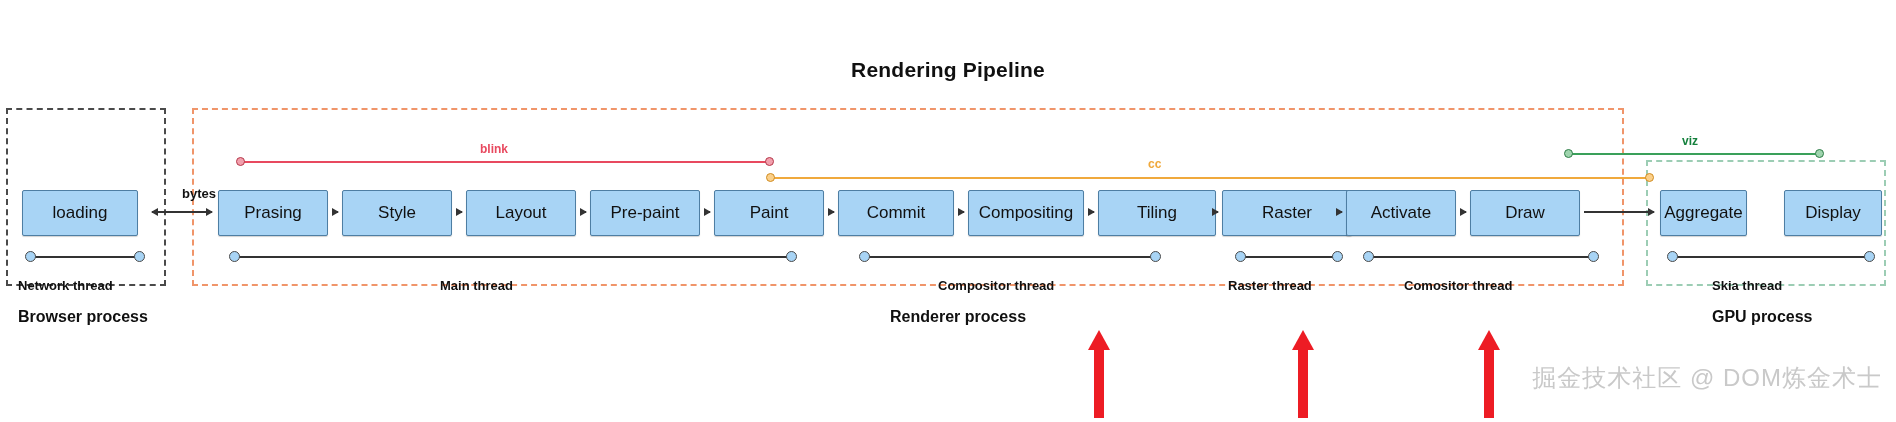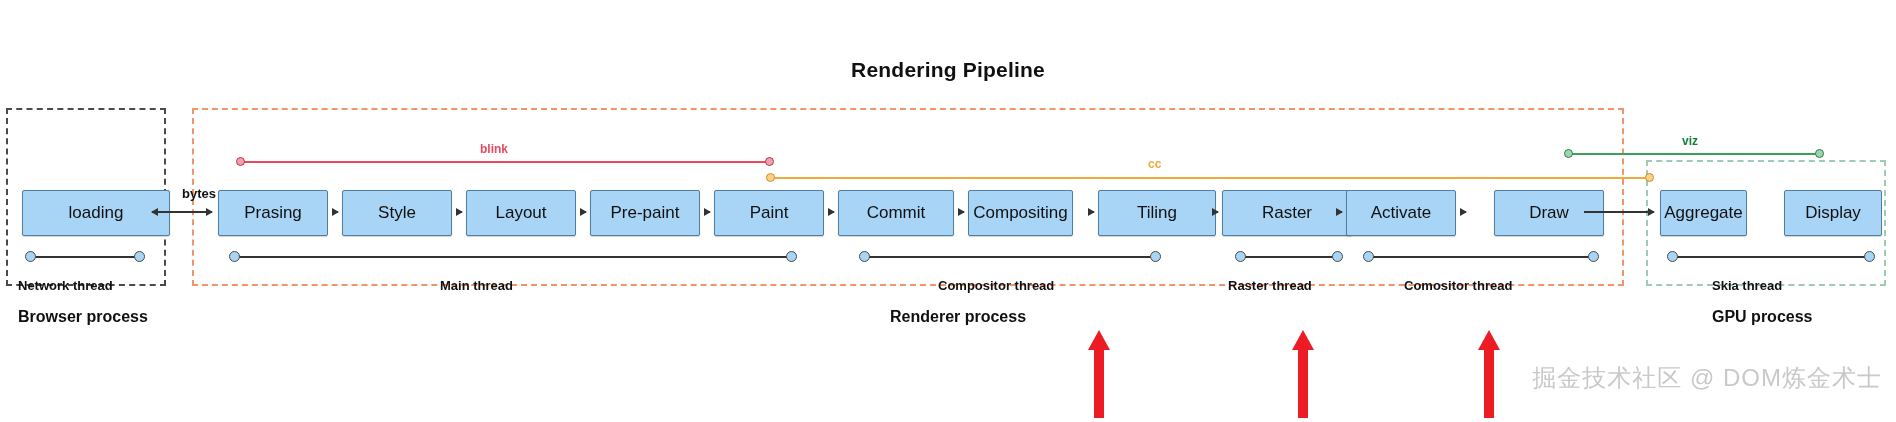--- a/index.html
+++ b/index.html
@@ -239,32 +239,32 @@
   </div>
   <div class="span-label" id="lbl-cc">cc</div>
 
   <div class="span-line" id="span-viz">
     <span class="dot left"></span>
     <span class="dot right"></span>
   </div>
   <div class="span-label" id="lbl-viz">viz</div>
 
   <div id="stage-layer">
-      <div class="stage" style="left: 22px; width: 148px;">loading</div>
+      <div class="stage" style="left: 22px; width: 116px;">loading</div>
       <div class="stage" style="left: 218px; width: 110px;">Prasing</div>
       <div class="stage" style="left: 342px; width: 110px;">Style</div>
       <div class="stage" style="left: 466px; width: 110px;">Layout</div>
       <div class="stage" style="left: 590px; width: 110px;">Pre-paint</div>
       <div class="stage" style="left: 714px; width: 110px;">Paint</div>
       <div class="stage" style="left: 838px; width: 116px;">Commit</div>
-      <div class="stage" style="left: 968px; width: 105px;">Compositing</div>
+      <div class="stage" style="left: 968px; width: 116px;">Compositing</div>
       <div class="stage" style="left: 1098px; width: 118px;">Tiling</div>
       <div class="stage" style="left: 1222px; width: 130px;">Raster</div>
       <div class="stage" style="left: 1346px; width: 110px;">Activate</div>
-      <div class="stage" style="left: 1470px; width: 110px; margin-left: 24px;">Draw</div>
+      <div class="stage" style="left: 1470px; width: 110px;">Draw</div>
       <div class="stage" style="left: 1660px; width: 87px;">Aggregate</div>
       <div class="stage" style="left: 1784px; width: 98px;">Display</div>
     </div>
   <div id="arrow-layer">
       <div class="arrow rev" style="left: 152px; width: 60px;"></div>
       <div class="arrow" style="left: 332px; width: 6px;"></div>
       <div class="arrow" style="left: 456px; width: 6px;"></div>
       <div class="arrow" style="left: 580px; width: 6px;"></div>
       <div class="arrow" style="left: 704px; width: 6px;"></div>
       <div class="arrow" style="left: 828px; width: 6px;"></div>

